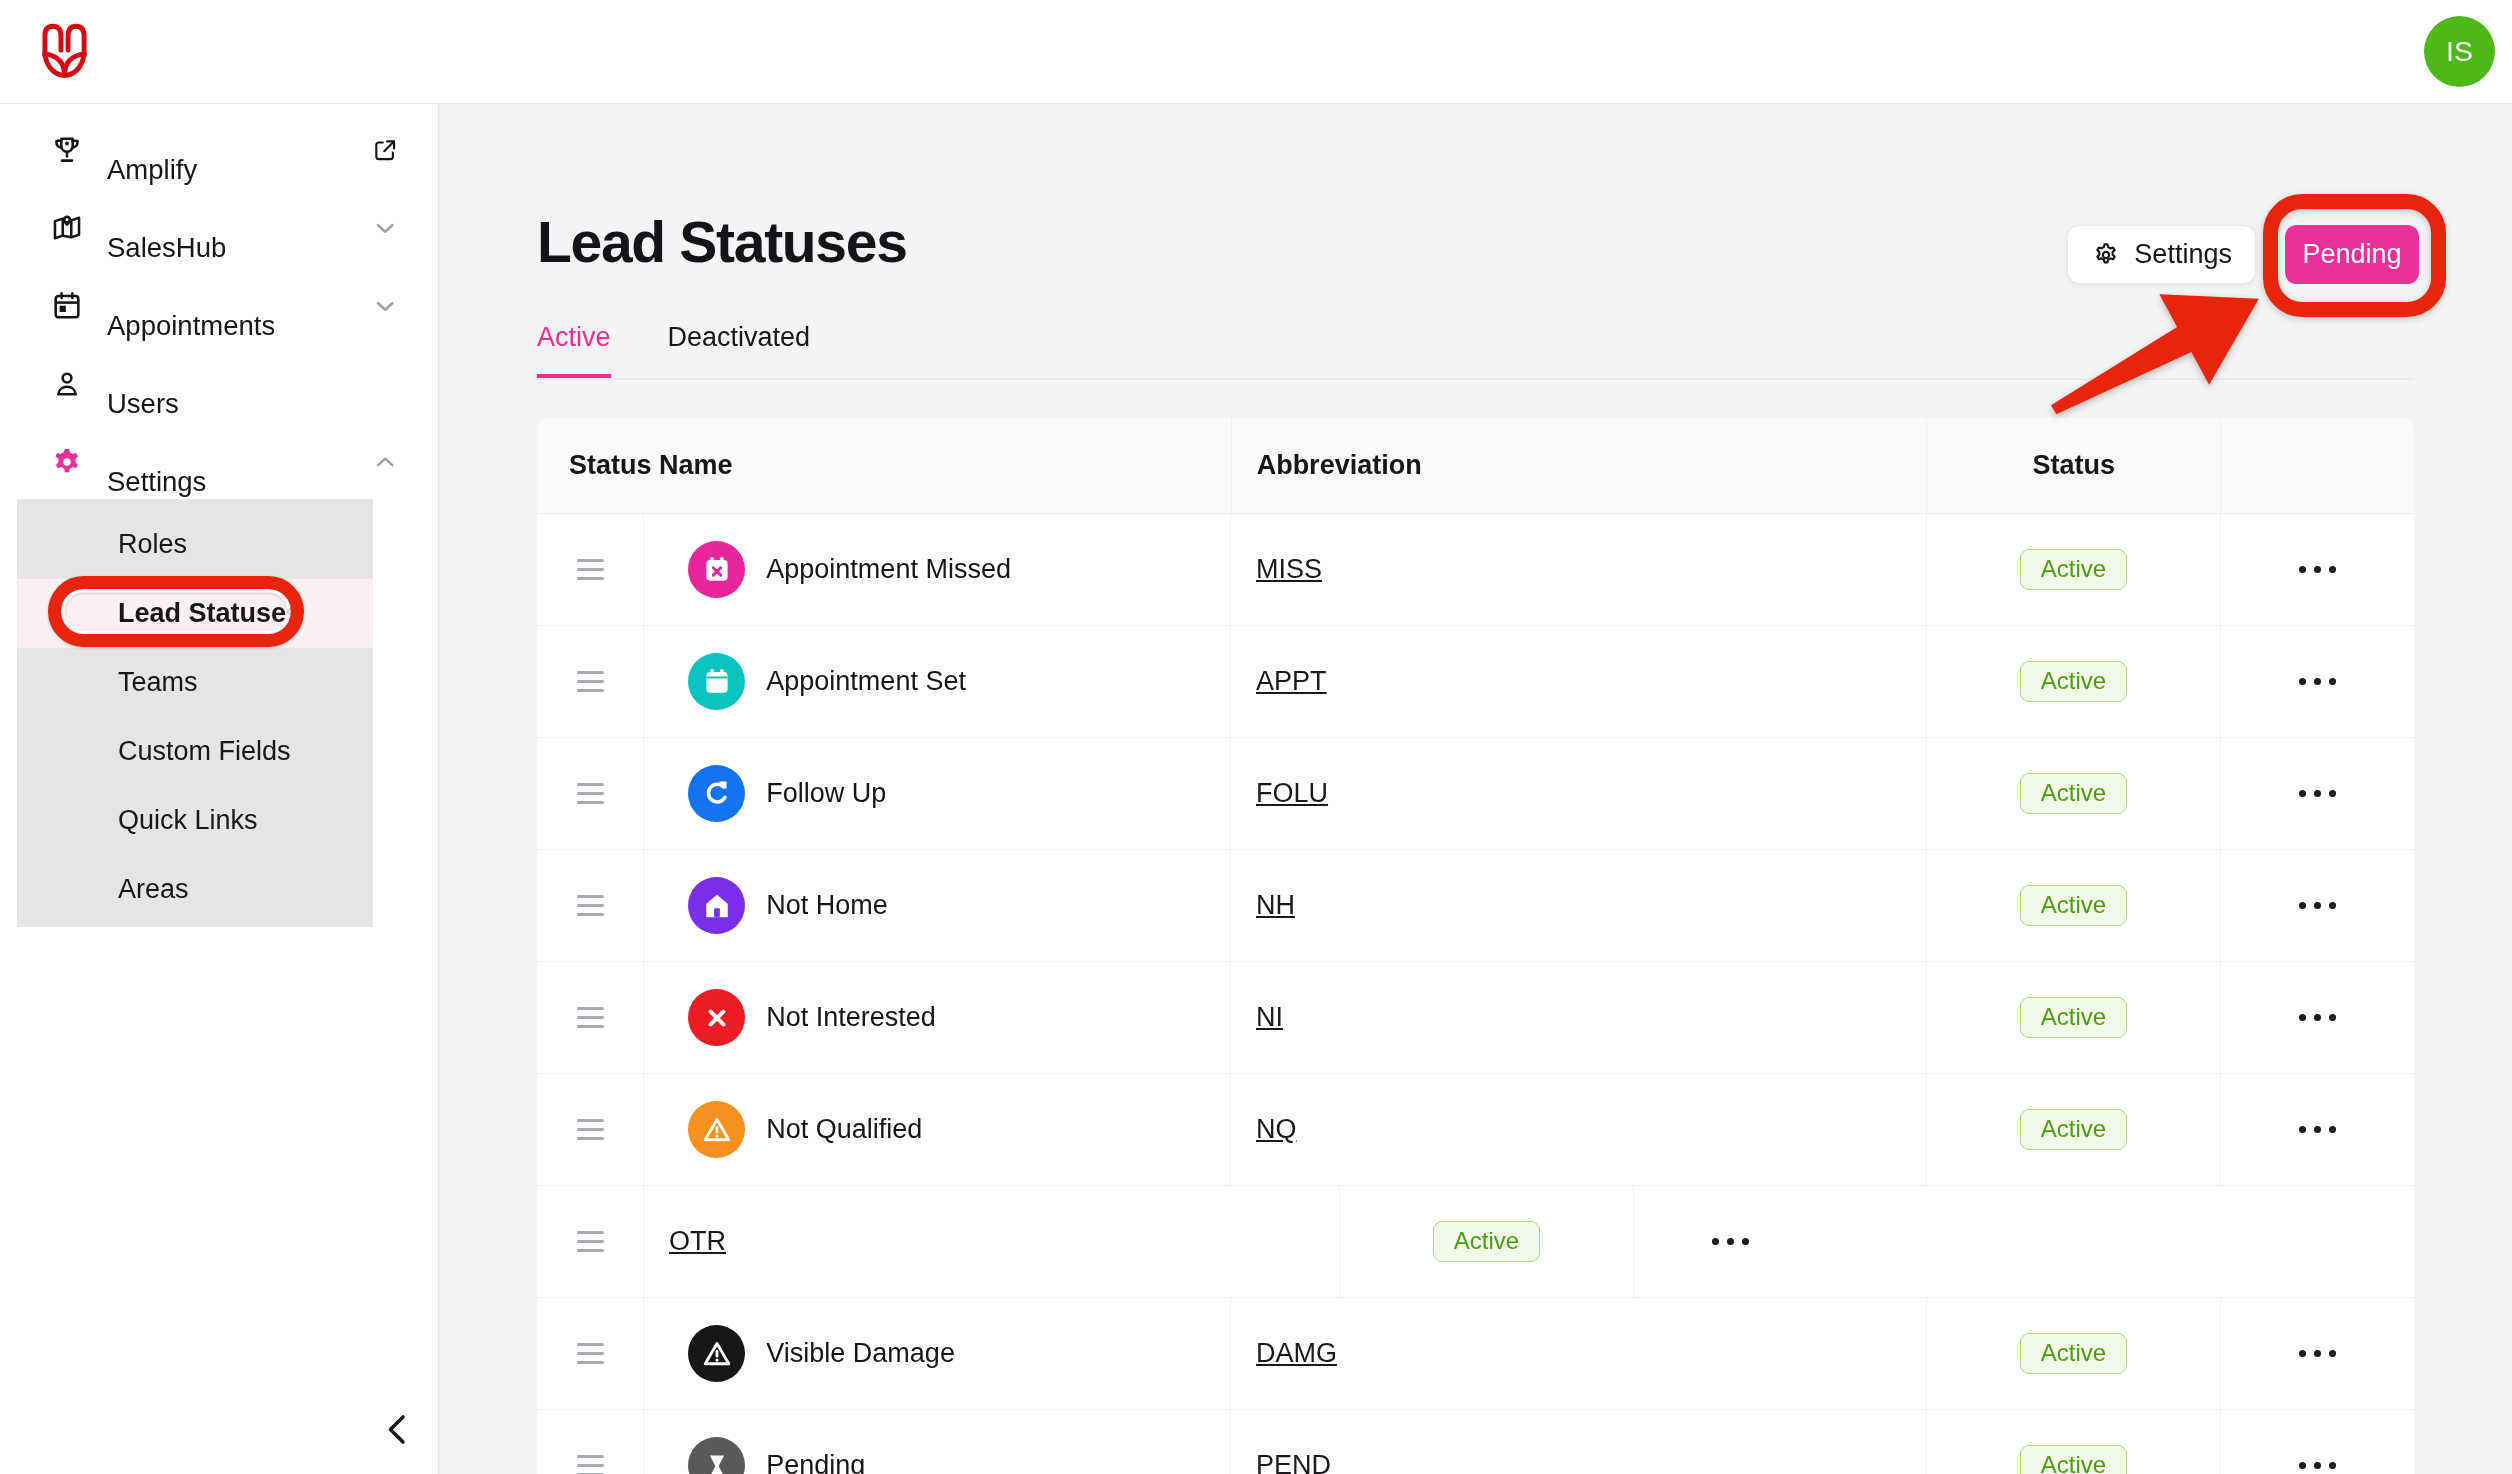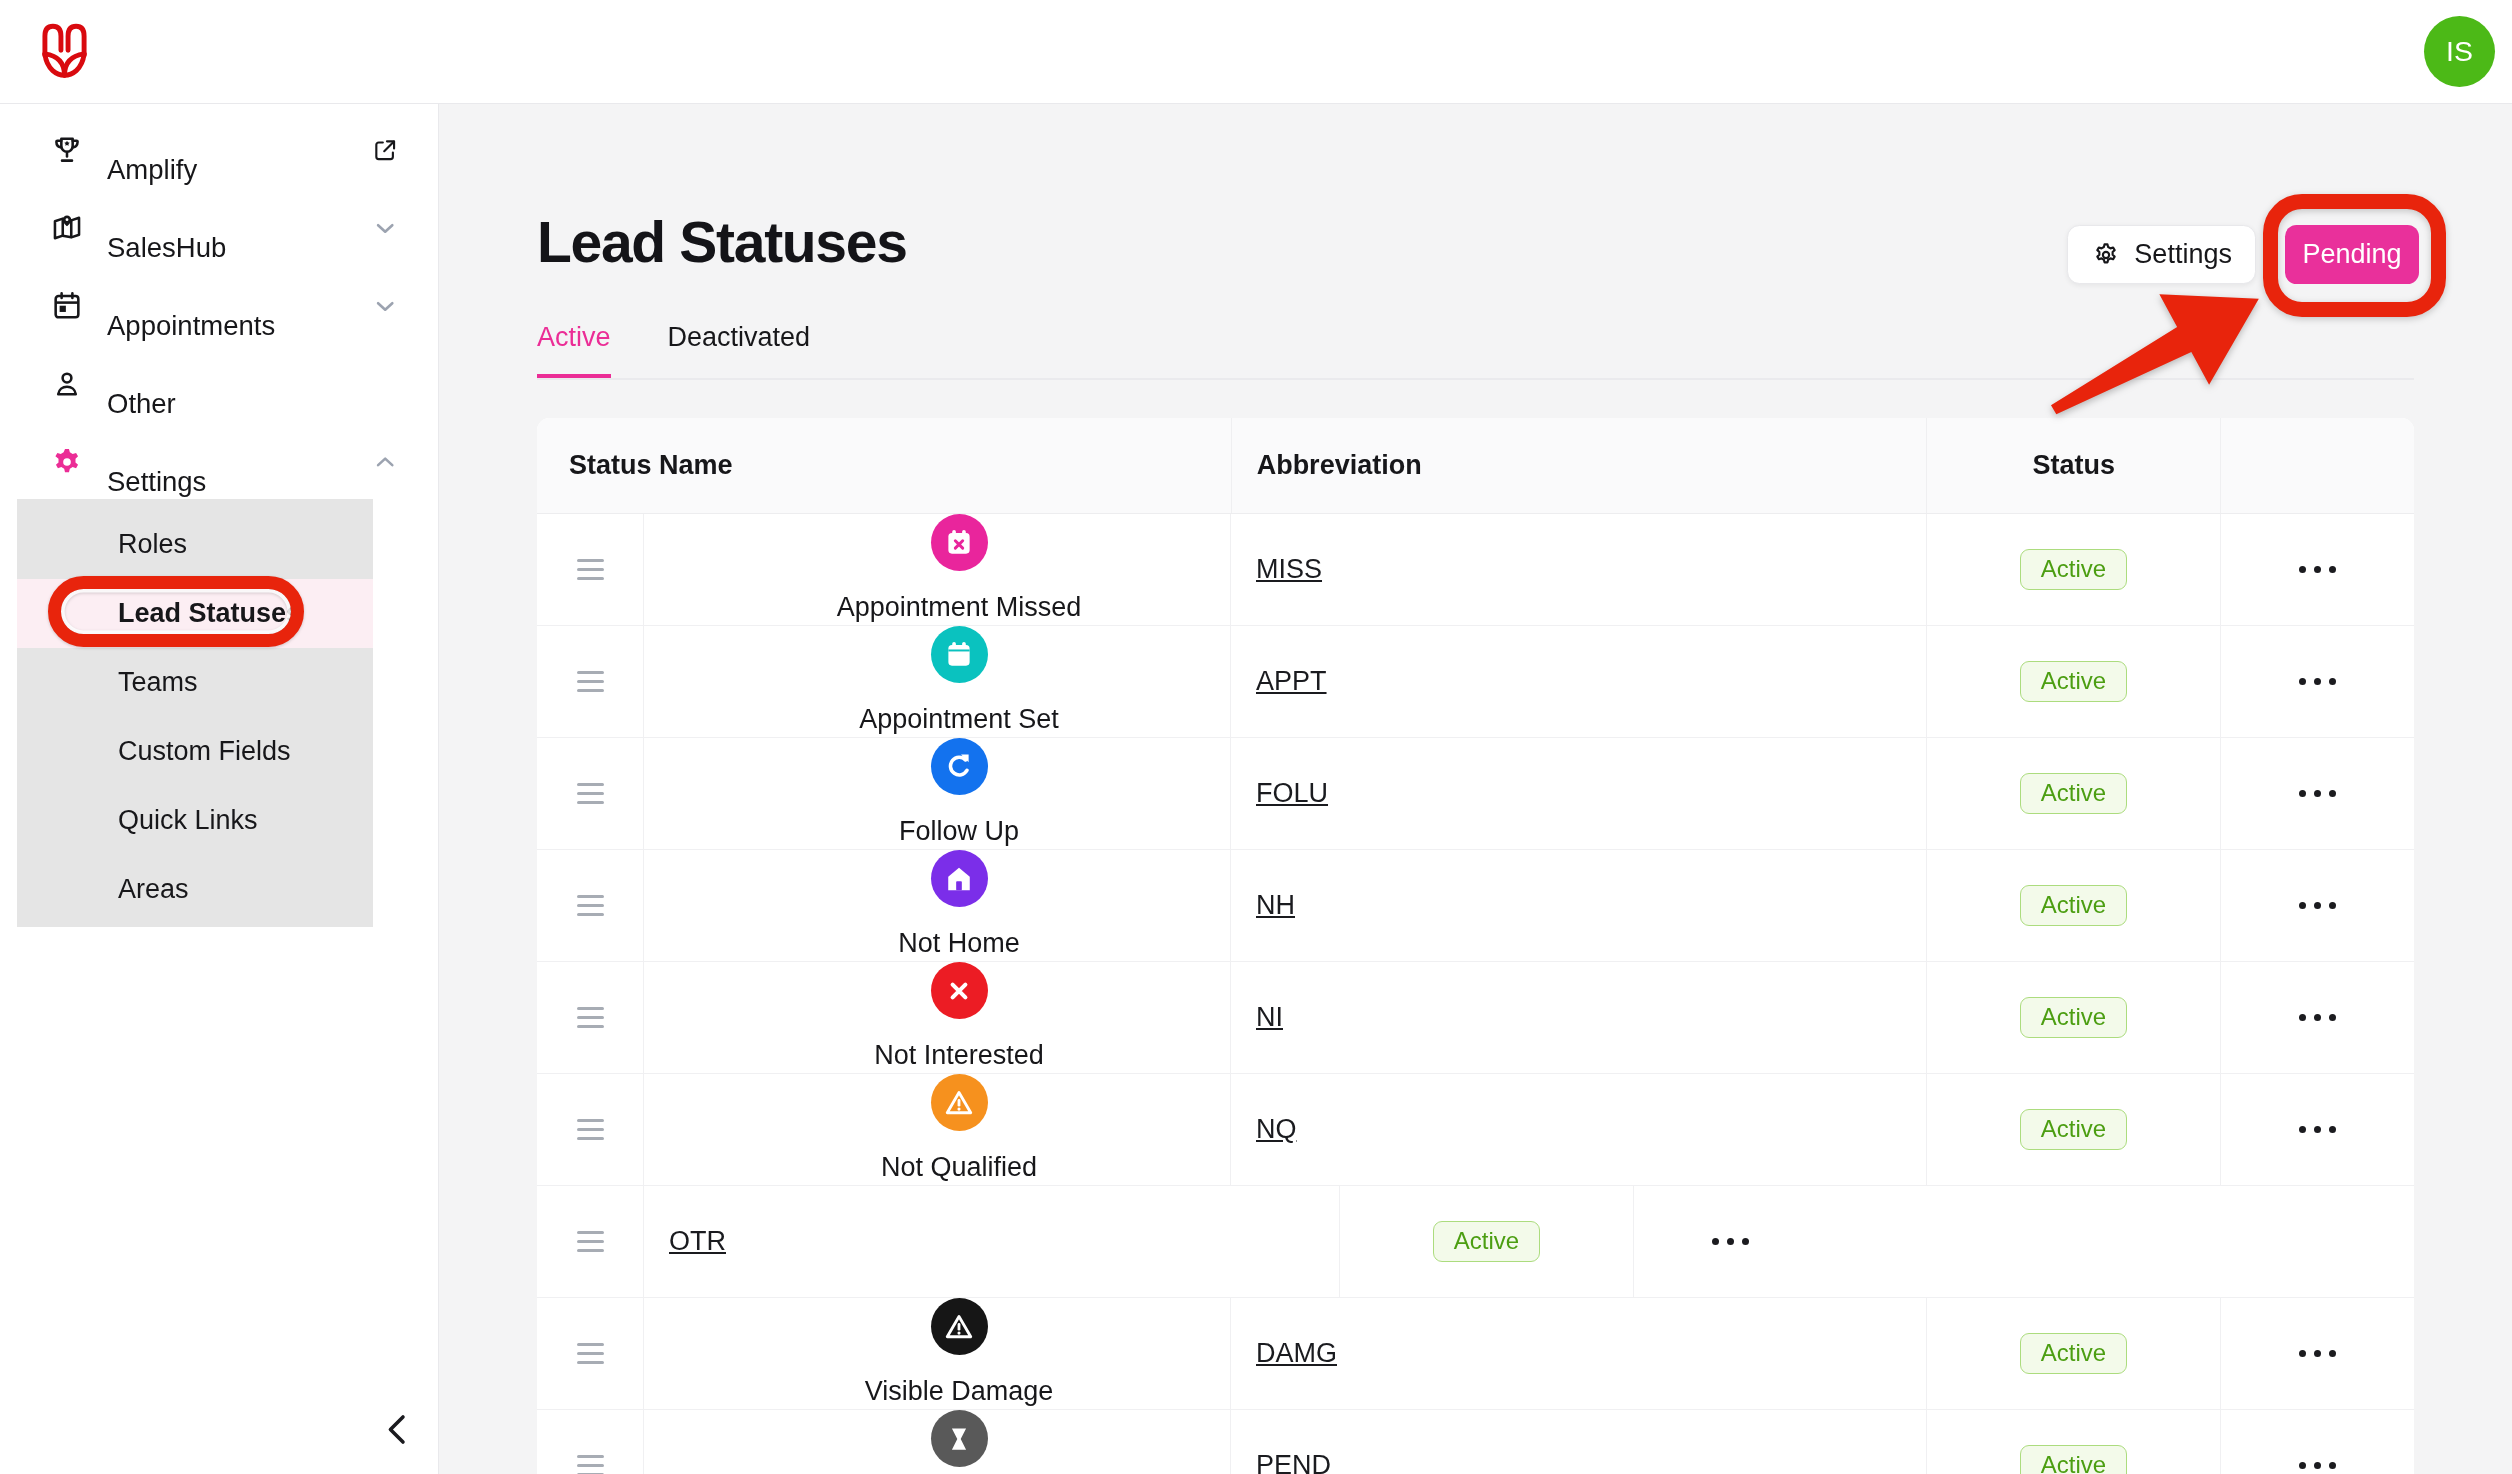--- a/index.html
+++ b/index.html
@@ -88,21 +88,21 @@
   .th { font-size: 27px; font-weight: 700; color: #17171A; display: flex; align-items: center; }
   .th.b { border-right: 1.8px solid #EFEFF1; }
   .th-name { width: 695px; padding-left: 32px; }
   .th-abbr { width: 696px; padding-left: 25px; }
   .th-status { width: 294px; justify-content: center; }
   .th-actions { width: 193px; }
 
   .row { display: flex; height: 112px; background: #fff; border-bottom: 1.8px solid #F0F0F2; }
   .cell { display: flex; align-items: center; }
   .c-drag { width: 107px; justify-content: center; border-right: 1.8px solid #F0F0F2; }
-  .c-name { width: 587px; padding-left: 44px; gap: 21.3px; border-right: 1.8px solid #F0F0F2; flex-direction: column; }
+  .c-name { width: 587px; padding-left: 44px; gap: 21.3px; border-right: 1.8px solid #F0F0F2; }
   .c-abbr { width: 696px; padding-left: 25px; border-right: 1.8px solid #F0F0F2; }
   .c-status { width: 294px; justify-content: center; border-right: 1.8px solid #F0F0F2; }
   .c-actions { width: 193px; justify-content: center; }
 
   .drag-handle { display: flex; flex-direction: column; gap: 5.3px; cursor: grab; }
   .drag-handle i { display: block; width: 27px; height: 3.6px; border-radius: 1.8px; background: #A7ACB4; }
 
   .circle { width: 57px; height: 57px; border-radius: 50%; flex: none;
             display: flex; align-items: center; justify-content: center; }
   .circle svg { width: 34px; height: 34px; }
@@ -189,21 +189,21 @@
           </svg>
         </span>
       </div>
       <div class="nav-item">
         <span class="nicon">
           <svg viewBox="0 0 24 24" fill="none" stroke="currentColor" stroke-width="1.8" stroke-linecap="round" stroke-linejoin="round">
             <circle cx="12" cy="7.8" r="3.1"></circle>
             <path d="M5.8 19.2c.5-3.3 3-5.2 6.2-5.2s5.7 1.9 6.2 5.2z"></path>
           </svg>
         </span>
-        <span class="nlabel">Other</span>
+        <span class="nlabel">Users</span>
       </div>
       <div class="nav-item">
         <span class="nicon" style="color: rgb(235, 45, 150);">
           <svg viewBox="0 0 24 24">
             <path d="M10.6 2.8h2.8l.6 2.4 2 1.2 2.4-.8 1.4 2.4-1.8 1.7v2.6l1.8 1.7-1.4 2.4-2.4-.8-2 1.2-.6 2.4h-2.8l-.6-2.4-2-1.2-2.4.8-1.4-2.4 1.8-1.7v-2.6L3.8 8l1.4-2.4 2.4.8 2-1.2z" fill="currentColor"></path>
             <circle cx="12" cy="12" r="2.7" fill="#fff"></circle>
           </svg>
         </span>
         <span class="nlabel">Settings</span>
         <span class="ticon">

